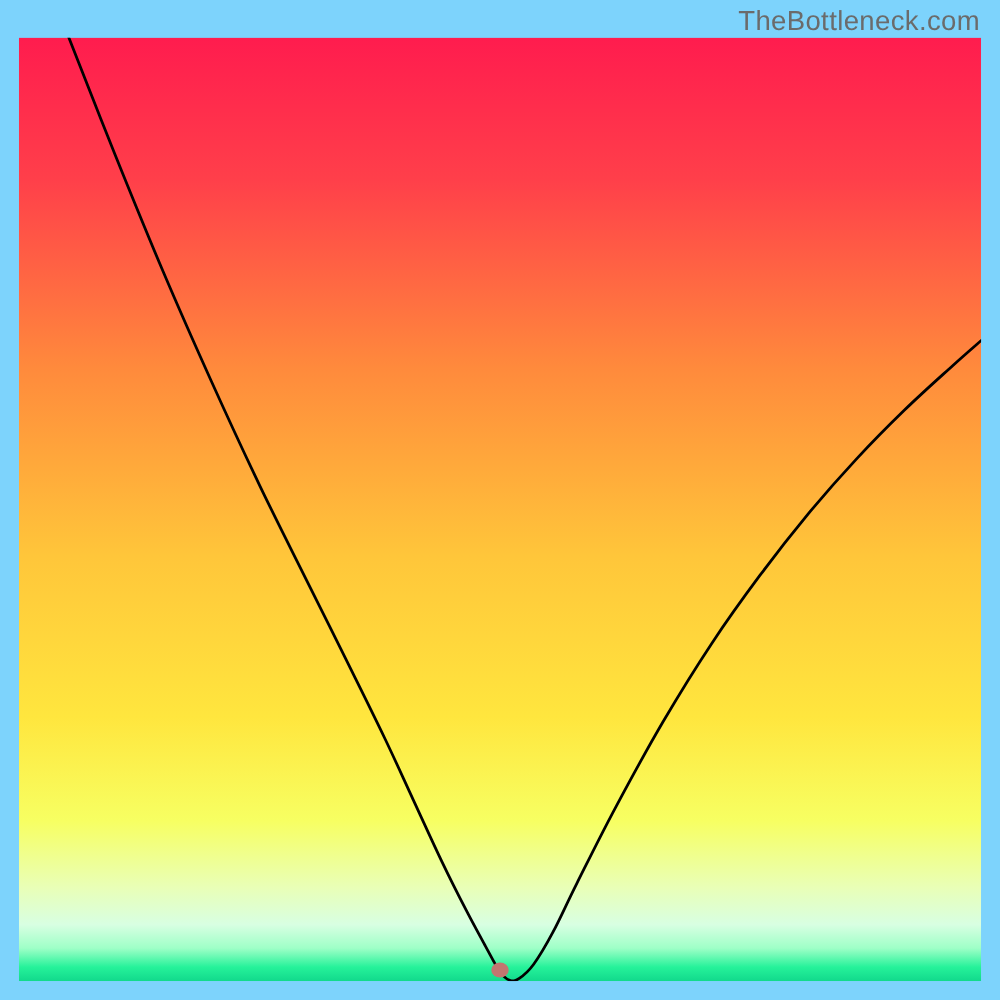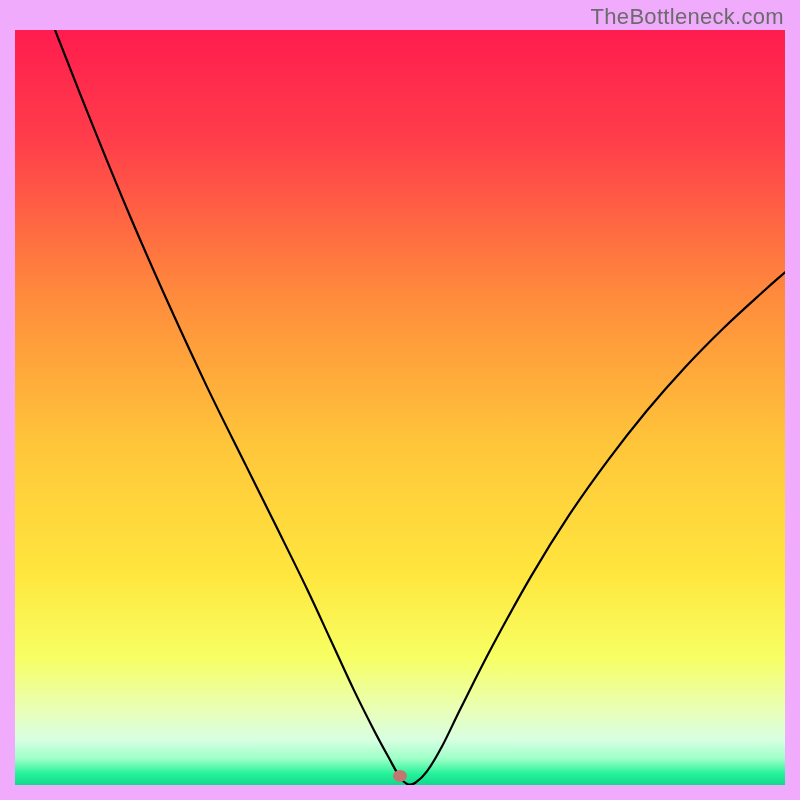--- a/index.html
+++ b/index.html
@@ -10,21 +10,21 @@
     background: #000;
     font-family: Arial, Helvetica, sans-serif;
     overflow: hidden;
   }
   .frame {
     position: absolute;
     left: 0;
     top: 0;
     width: 800px;
     height: 800px;
-    background: #f0abfc;
+    background: #7dd3fc;
   }
   .watermark {
     position: absolute;
     top: 4px;
     right: 16px;
     color: #6b6b6b;
     font-size: 22px;
     font-weight: 500;
     letter-spacing: 0.3px;
     z-index: 5;

